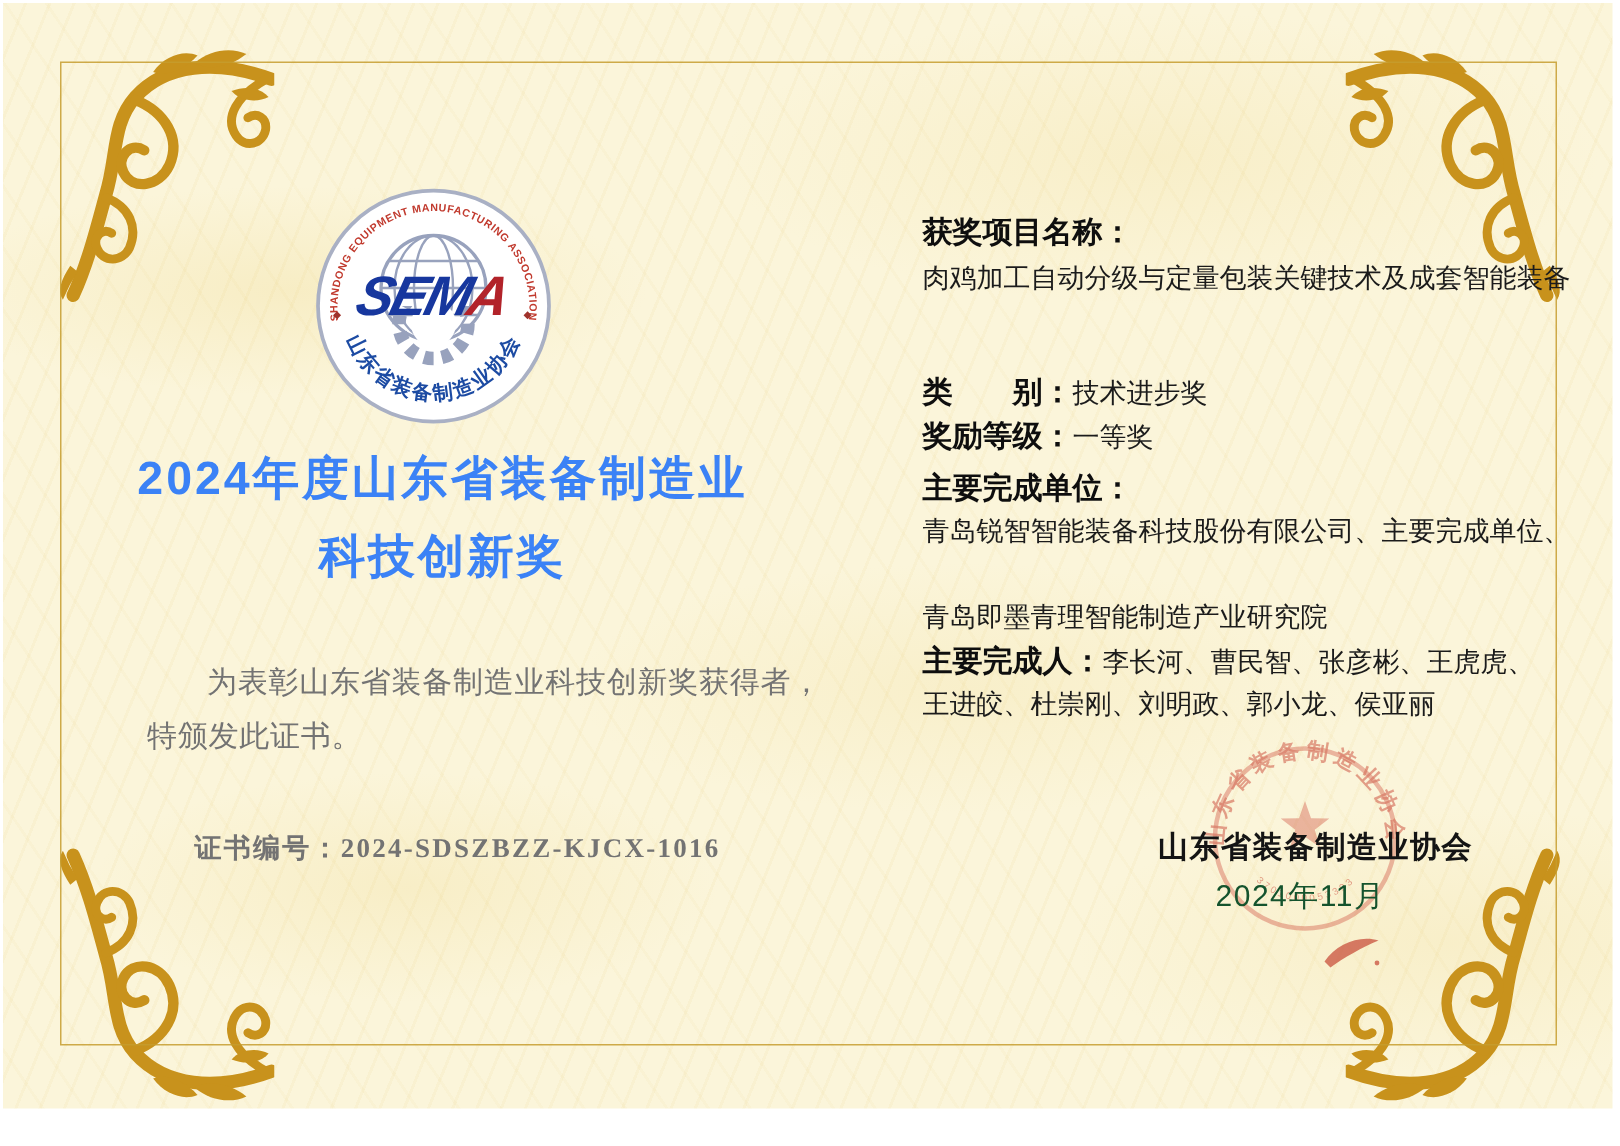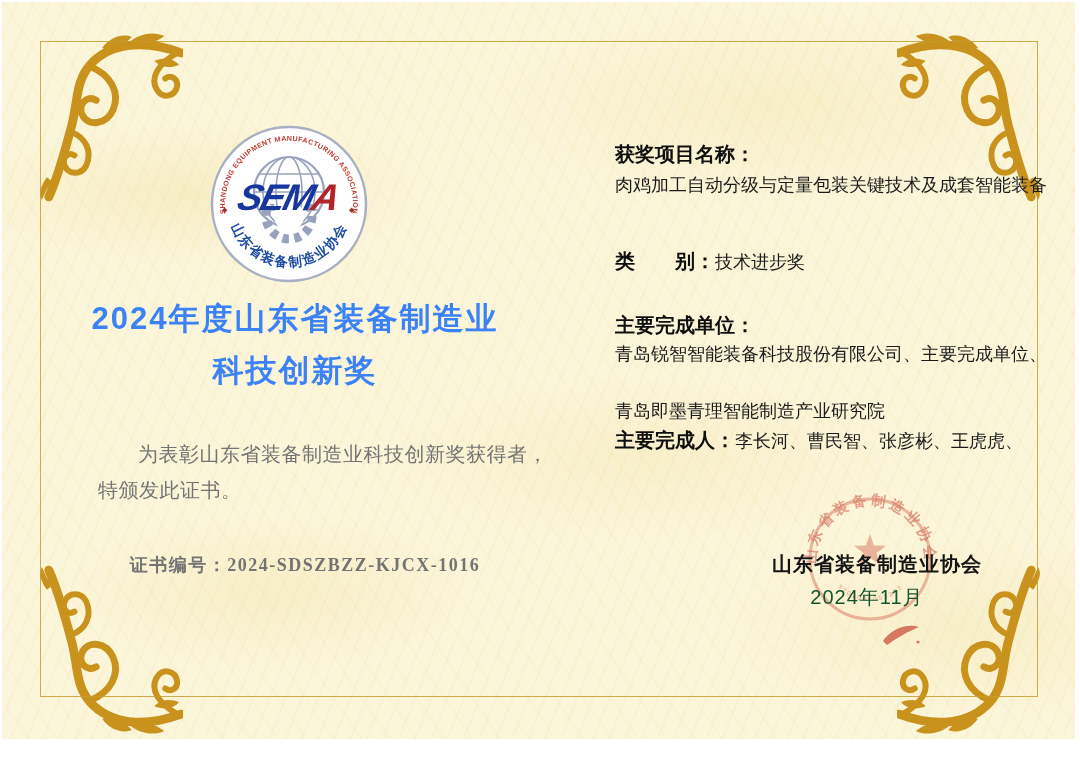--- a/index.html
+++ b/index.html
@@ -135,28 +135,32 @@
   <div class="abs serif body-line" style="left:98px; top:477px;">特颁发此证书。</div>
 
   <div class="abs serif cert-no" style="top:553px;"><span>证书编号：</span><span>2024-SDSZBZZ-KJCX-1016</span></div>
 
   <div class="abs r-row" style="top:141px;"><span class="r-label">获奖项目名称：</span></div>
   <div class="abs r-row" style="top:173px;"><span class="r-value">肉鸡加工自动分级与定量包装关键技术及成套智能装备</span></div>
 
   <div class="abs r-row" style="top:229px;margin-top:19px;">
     <span class="r-label">类　　别：</span><span class="r-value">技术进步奖</span>
   </div>
+  <div class="abs r-row" style="top:277px;">
+    <span class="r-label">奖励等级：</span><span class="r-value">一等奖</span>
+  </div>
 
   <div class="abs r-row" style="top:312px;"><span class="r-label">主要完成单位：</span></div>
   <div class="abs r-row" style="top:342px;"><span class="r-value">青岛锐智智能装备科技股份有限公司、主要完成单位、</span></div>
   <div class="abs r-row" style="top:427px;">
     <span class="r-label">主要完成人：</span><span class="r-value">李长河、曹民智、张彦彬、王虎虎、</span>
   </div>
 
   <div class="abs r-row" style="top:399px;"><span class="r-value">青岛即墨青理智能制造产业研究院</span></div>
+  <div class="abs r-row" style="top:457px;"><span class="r-value">王进皎、杜崇刚、刘明政、郭小龙、侯亚丽</span></div>
 
   <svg class="abs" style="left:798px; top:487px;" width="145" height="145" viewBox="0 0 145 145" opacity="0.8">
     <defs>
       <path id="sealArc" d="M 22,95 A 55,55 0 1 1 123,95"></path>
       <path id="sealNumArc" d="M 30,87 A 47,47 0 0 0 115,87"></path>
     </defs>
     <circle cx="72" cy="72" r="60" fill="none" stroke="#D4604E" stroke-width="3" opacity="0.55"></circle>
     <text font-size="14.5" font-weight="bold" fill="#CF5A48" letter-spacing="3.5" opacity="0.7" font-family="Liberation Sans, sans-serif">
       <textPath href="#sealArc" startOffset="50%" text-anchor="middle">山东省装备制造业协会</textPath>
     </text>

